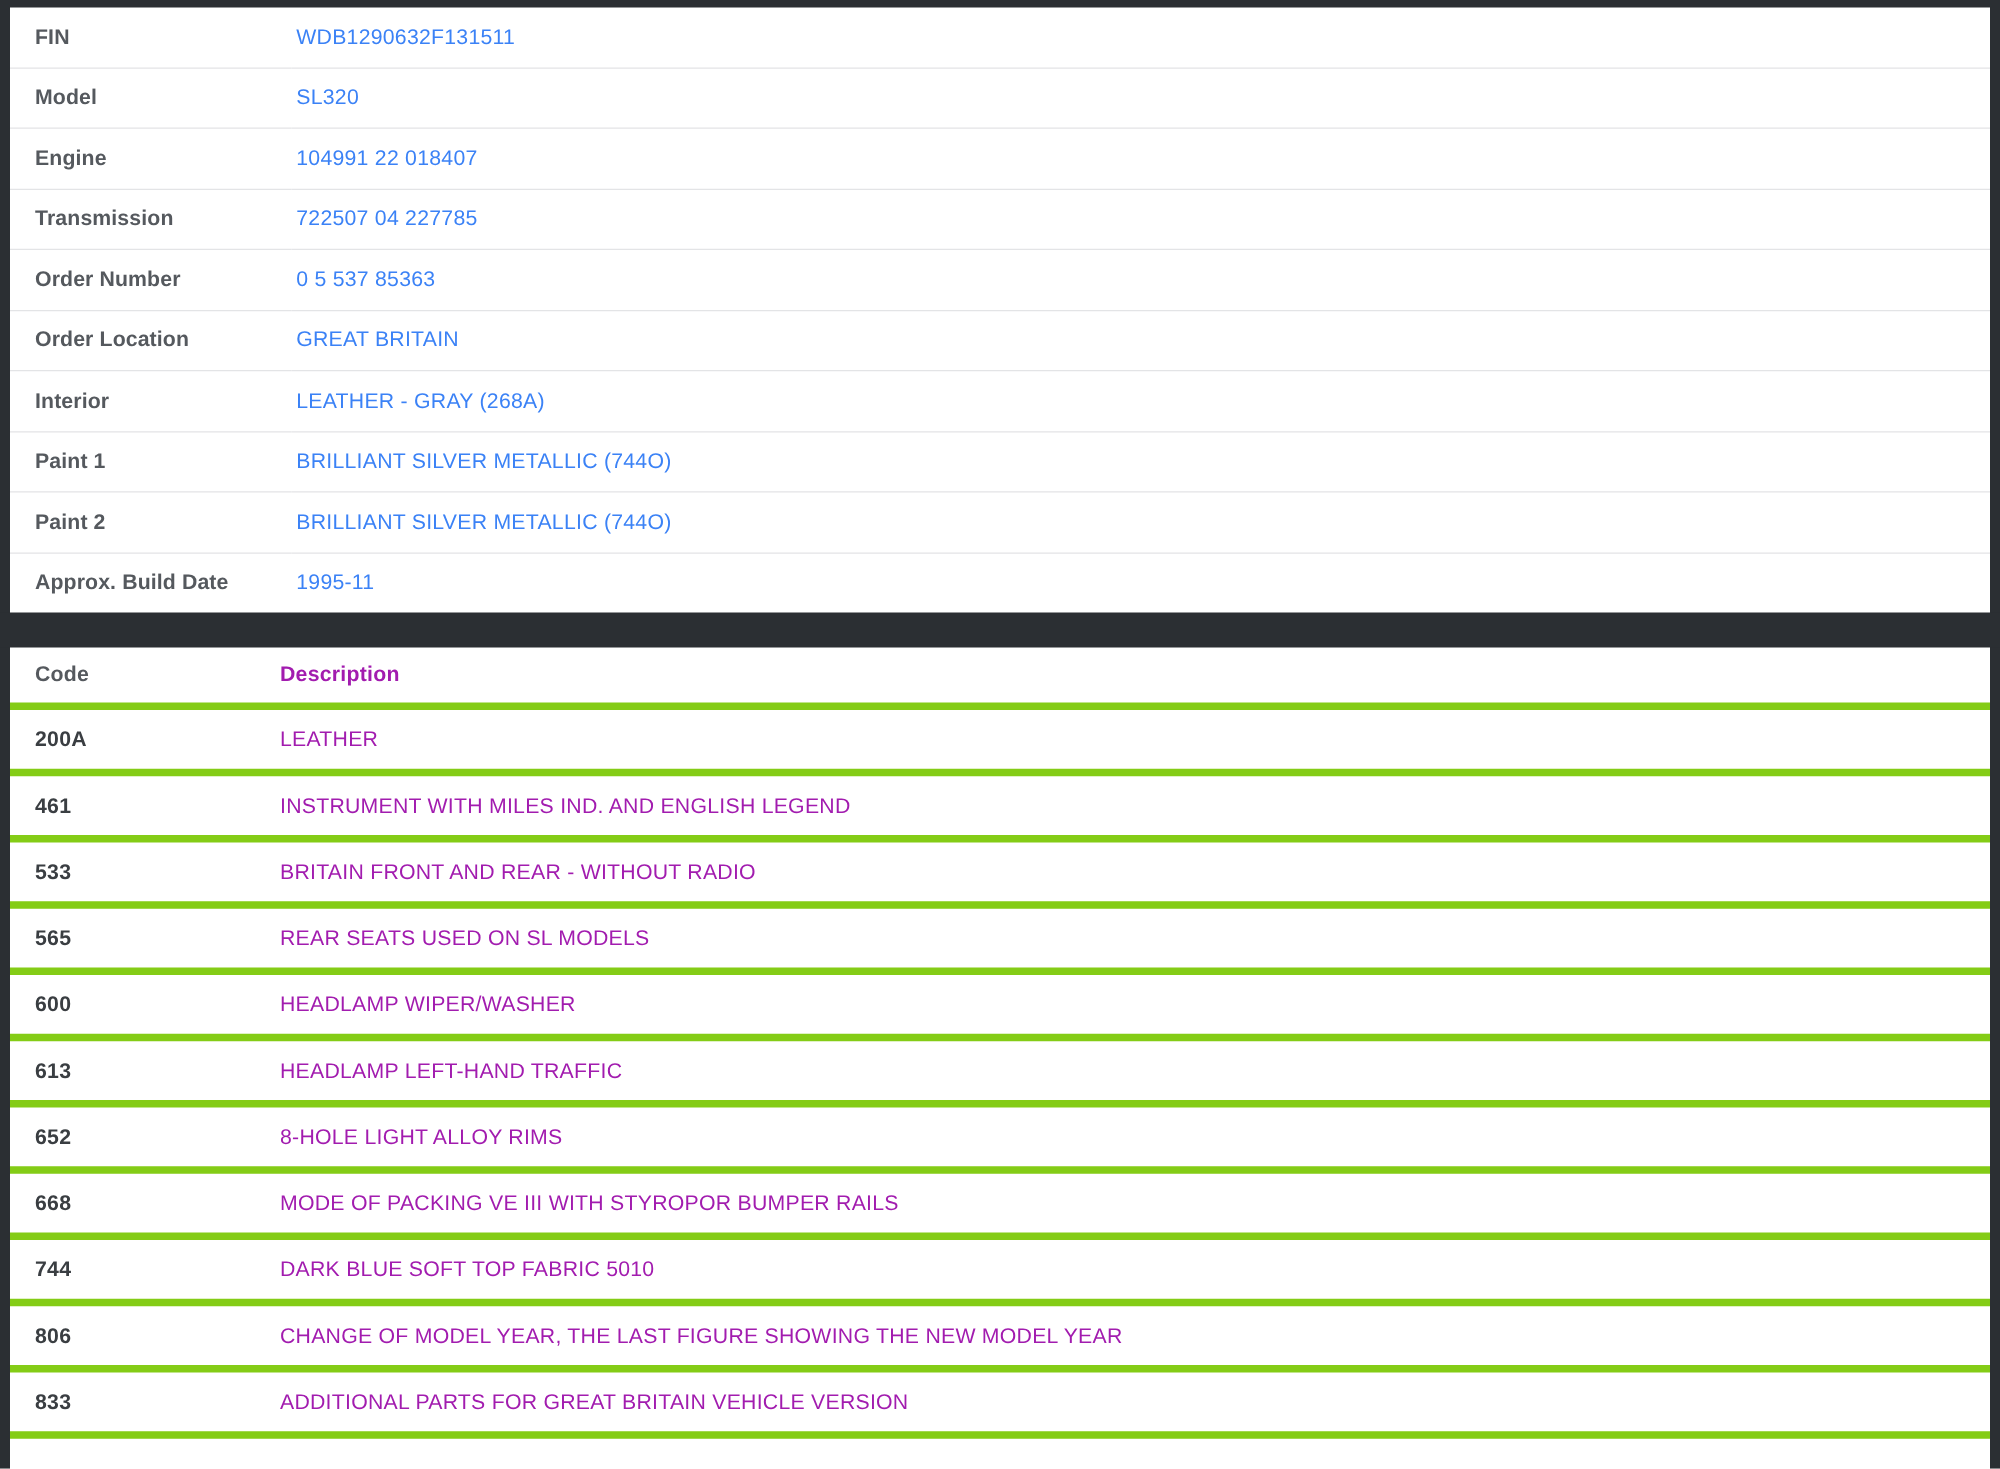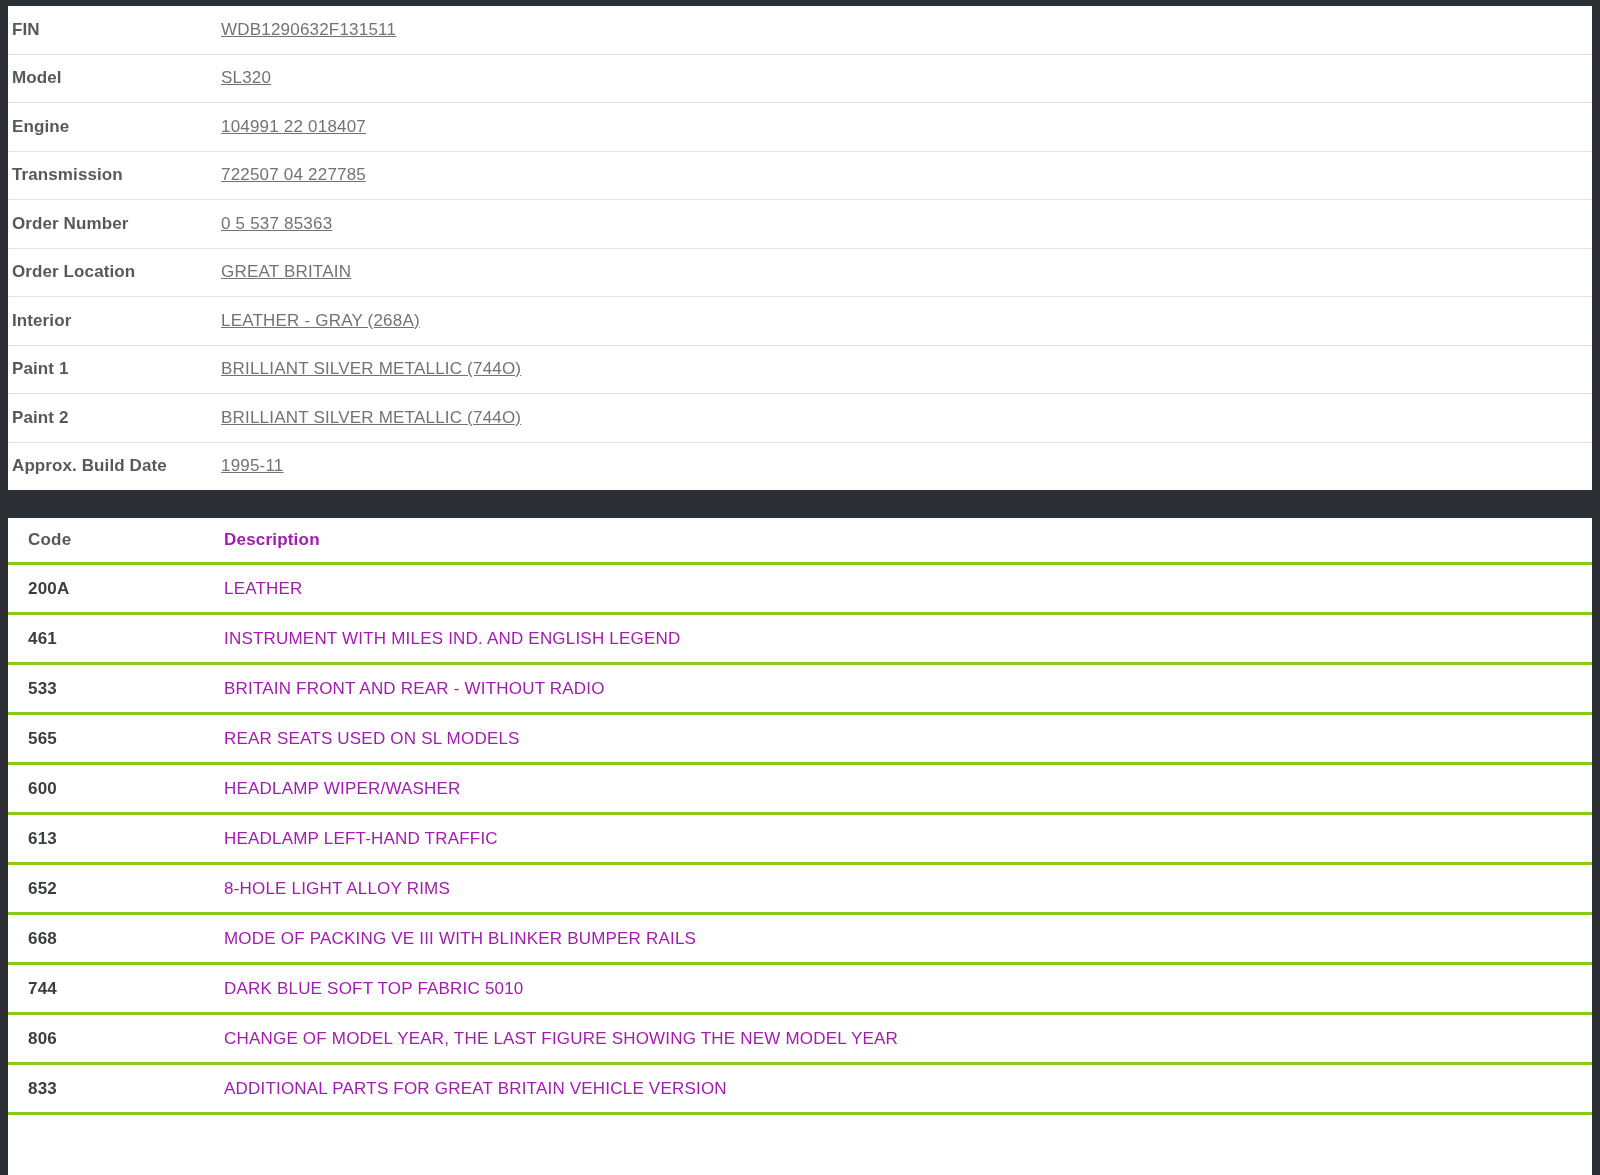--- a/index.html
+++ b/index.html
@@ -55,42 +55,41 @@
     border-bottom: 1px solid #e3e4e6;
   }
   .spec-table td {
     padding: 0;
     height: 47.5px;
     vertical-align: middle;
     font-size: 17px;
   }
   .spec-table td.label {
     width: 205px;
-    padding-left: 4px;
+    padding-left: 20px;
     font-weight: bold;
     color: #55595e;
     letter-spacing: 0.1px;
   }
   .spec-table td.value {
-    color: #737373;
+    color: #3b82f6;
     padding-left: 4px;
     letter-spacing: 0.2px;
-    text-decoration: underline;
   }
 
   
   .band {
     height: 28px;
     background: #2b2f33;
     margin: 0 -8px;
   }
 
   
   .codes-table tr {
-    border-bottom: 3px solid #84cc16;
+    border-bottom: 6px solid #84cc16;
   }
   .codes-table th, .codes-table td {
     padding: 0;
     text-align: left;
     vertical-align: middle;
     font-size: 17px;
   }
   .codes-table th {
     height: 44px;
     font-weight: bold;
@@ -214,21 +213,21 @@
         <tr>
           <td class="col-code">613</td>
           <td class="col-desc">HEADLAMP LEFT-HAND TRAFFIC</td>
         </tr>
         <tr>
           <td class="col-code">652</td>
           <td class="col-desc">8-HOLE LIGHT ALLOY RIMS</td>
         </tr>
         <tr>
           <td class="col-code">668</td>
-          <td class="col-desc">MODE OF PACKING VE III WITH BLINKER BUMPER RAILS</td>
+          <td class="col-desc">MODE OF PACKING VE III WITH STYROPOR BUMPER RAILS</td>
         </tr>
         <tr>
           <td class="col-code">744</td>
           <td class="col-desc">DARK BLUE SOFT TOP FABRIC 5010</td>
         </tr>
         <tr>
           <td class="col-code">806</td>
           <td class="col-desc">CHANGE OF MODEL YEAR, THE LAST FIGURE SHOWING THE NEW MODEL YEAR</td>
         </tr>
         <tr>

